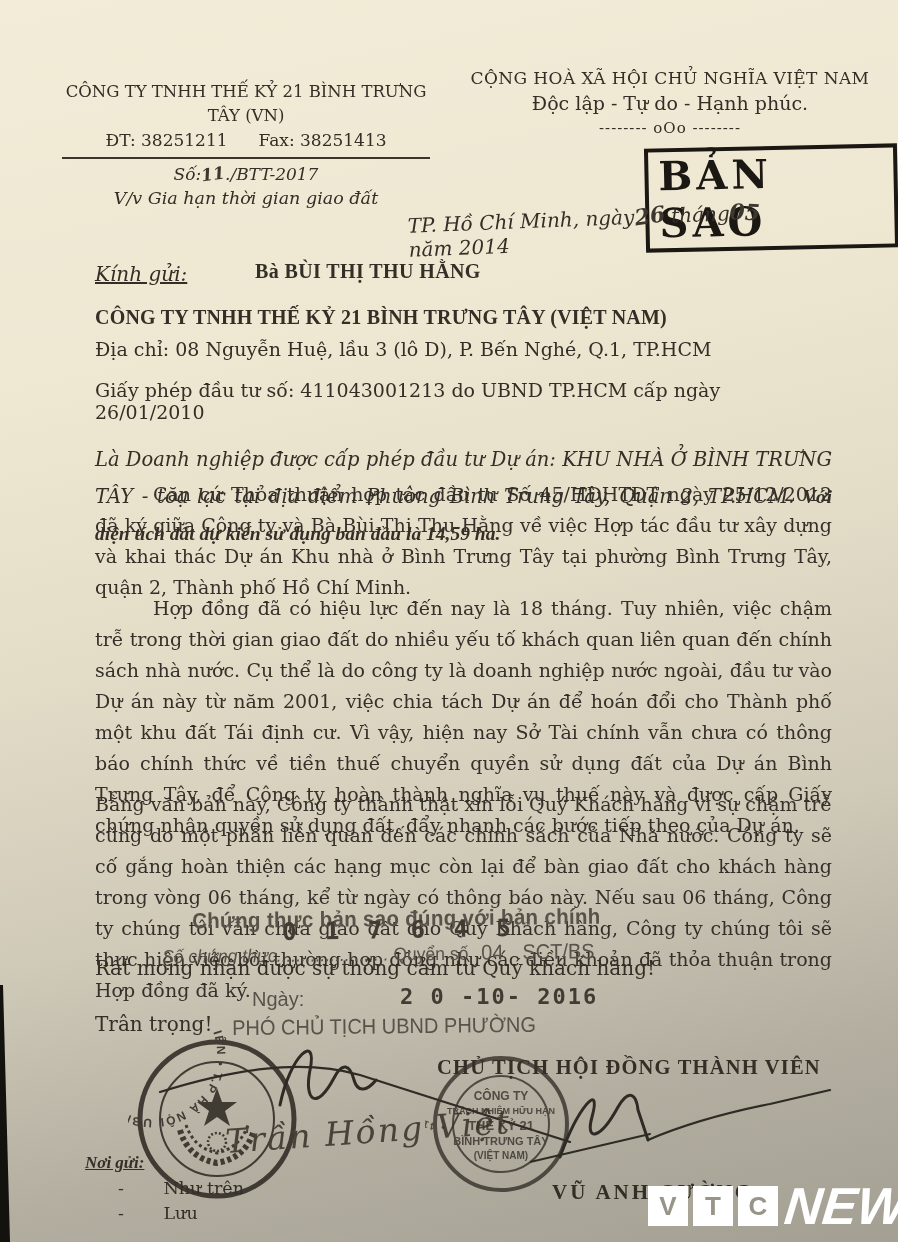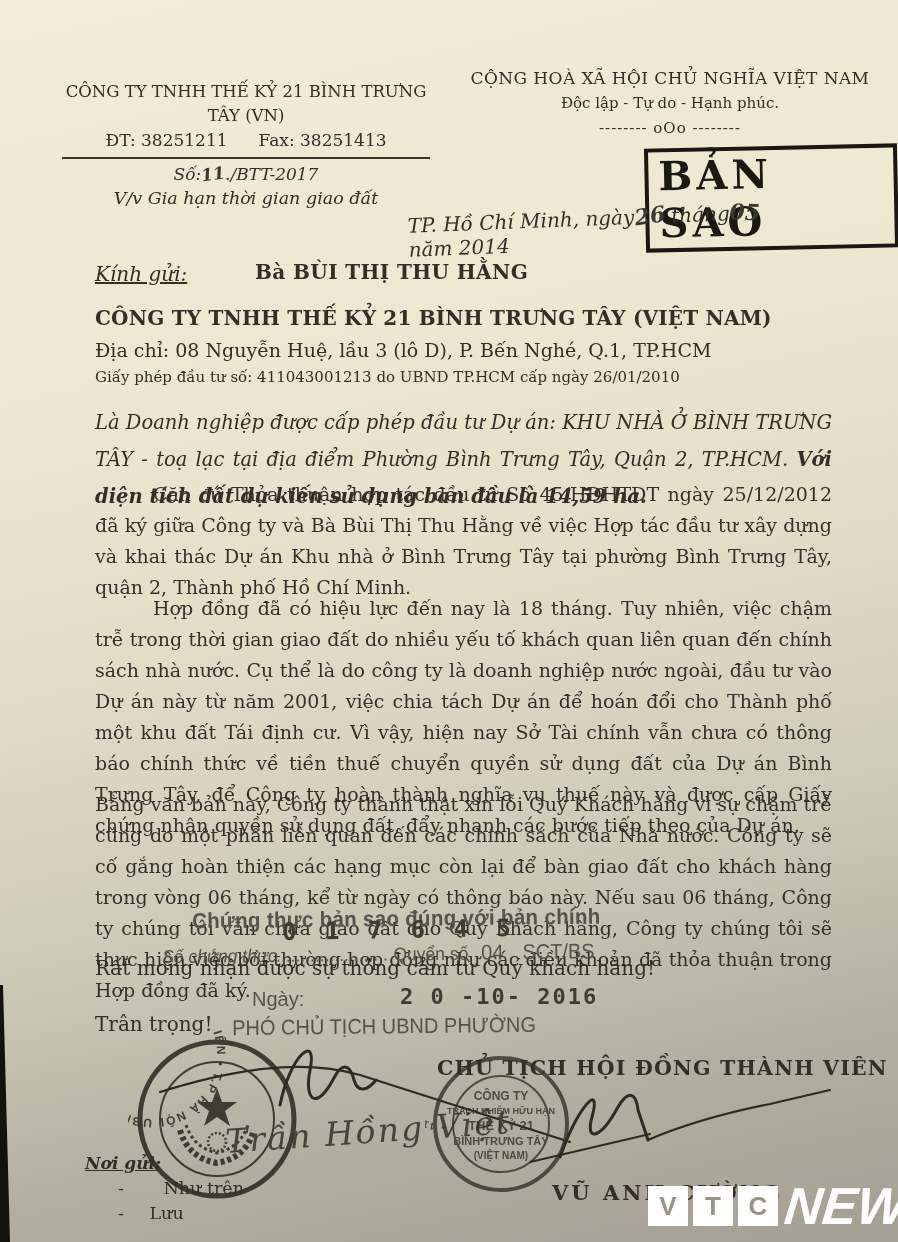--- a/index.html
+++ b/index.html
@@ -4,21 +4,21 @@
 <style>
   html,body{margin:0;padding:0;}
   body{width:898px;height:1242px;overflow:hidden;background:#111;}
   .canvas{position:relative;width:898px;height:1242px;
     font-family:"DejaVu Serif", serif;color:#332e26;
     background:linear-gradient(168deg,#f2ecd8 0%,#eee7d2 28%,#e3dcc7 48%,#cfc9b8 68%,#b3aea0 85%,#a3a093 100%);}
   .abs{position:absolute;}
   .center{text-align:center;}
   .just{text-align:justify;}
   .italic{font-style:italic;}
-  .bold{font-weight:bold;}
+  .bold{font-weight:bold;font-family:Liberation Serif, serif;}
   .body-par{width:737px;font-size:19px;line-height:31px;color:#35302a;}
   .indent{text-indent:58px;}
   .stamp-gray{font-family:"Liberation Sans", sans-serif;color:#57524a;}
   .hand{font-family:"DejaVu Serif", serif;font-style:italic;font-weight:bold;color:#3c372f;display:inline-block;}
   .edge-dark{left:0;top:985px;width:14px;height:257px;background:#14120e;
     clip-path:polygon(0 0,3px 0,10px 100%,0 100%);}
   .hdr-left{left:52px;top:80px;width:388px;font-size:16.5px;line-height:24px;}
   .hdr-left .phones{display:flex;justify-content:center;gap:31px;font-size:17px;}
   .hdr-rule{border:none;border-top:2px solid #3b362c;margin:5px 10px 3px 10px;}
   .hdr-right{left:468px;top:66px;width:404px;font-size:17px;line-height:25px;}
@@ -52,39 +52,39 @@
     </div>
     <hr class="hdr-rule">
     <div class="italic" style="font-size:17px">
       <span>Số:</span><span class="hand" style="transform:rotate(-8deg)">11</span><span>./BTT-2017</span>
     </div>
     <div class="italic" style="font-size:17.5px">V/v Gia hạn thời gian giao đất</div>
   </div>
 
   <div class="abs hdr-right center">
     <div style="letter-spacing:.4px">CỘNG HOÀ XÃ HỘI CHỦ NGHĨA VIỆT NAM</div>
-    <div style="font-size:15px">Độc lập - Tự do - Hạnh phúc.</div>
+    <div style="font-size:19px">Độc lập - Tự do - Hạnh phúc.</div>
     <div style="font-size:15px;letter-spacing:1px">-------- oOo --------</div>
   </div>
 
   <div class="abs ban-sao">BẢN SAO</div>
 
   <div class="abs date-line italic">
     <span>TP. Hồ Chí Minh, ngày</span><span class="hand" style="font-size:22px;transform:rotate(-6deg)">26</span>
     <span>tháng</span><span class="hand" style="font-size:22px;transform:rotate(4deg)">05</span>
     <span>năm 2014</span>
   </div>
 
   <div class="abs italic underline" style="left:95px;top:262px;font-size:20px">Kính gửi:</div>
   <div class="abs bold" style="left:255px;top:260px;font-size:20px;letter-spacing:.4px">Bà BÙI THỊ THU HẰNG</div>
 
   <div class="abs" style="left:95px;top:306px;width:737px">
     <div class="bold" style="font-size:20px;letter-spacing:.2px">CÔNG TY TNHH THẾ KỶ 21 BÌNH TRƯNG TÂY (VIỆT NAM)</div>
     <div style="font-size:19px;margin-top:9px">Địa chỉ: 08 Nguyễn Huệ, lầu 3 (lô D), P. Bến Nghé, Q.1, TP.HCM</div>
-    <div style="font-size:15px;margin-top:7px">Giấy phép đầu tư số: 411043001213 do UBND TP.HCM cấp ngày 26/01/2010</div>
+    <div style="font-size:19px;margin-top:19px">Giấy phép đầu tư số: 411043001213 do UBND TP.HCM cấp ngày 26/01/2010</div>
     <div class="italic just" style="font-size:19.5px;line-height:37px;margin-top:18px">
       <span>Là Doanh nghiệp được cấp phép đầu tư Dự án: KHU NHÀ Ở BÌNH TRƯNG TÂY - toạ lạc tại địa điểm Phường Bình Trưng Tây, Quận 2, TP.HCM. </span><span class="bold">Với diện tích đất dự kiến sử dụng ban đầu là  14,59 ha.</span>
     </div>
   </div>
 
   <div class="abs body-par just indent" style="left:95px;top:479px">Căn cứ Thỏa thuận hợp tác đầu tư Số 45/HĐHTĐT ngày 25/12/2012 đã ký giữa Công ty và Bà Bùi Thị Thu Hằng về việc Hợp tác đầu tư xây dựng và khai thác Dự án Khu nhà ở Bình Trưng Tây tại phường Bình Trưng Tây, quận 2, Thành phố Hồ Chí Minh.</div>
   <div class="abs body-par just indent" style="left:95px;top:593px">Hợp đồng đã có hiệu lực đến nay là 18 tháng. Tuy nhiên, việc chậm trễ trong thời gian giao đất do nhiều yếu tố khách quan liên quan đến chính sách nhà nước. Cụ thể là do công ty là doanh nghiệp nước ngoài, đầu tư vào Dự án này từ năm 2001, việc chia tách Dự án để hoán đổi cho Thành phố một khu đất Tái định cư. Vì vậy, hiện nay Sở Tài chính vẫn chưa có thông báo chính thức về tiền thuế chuyển quyền sử dụng đất của Dự án Bình Trưng Tây, để Công ty hoàn thành nghĩa vụ thuế này và được cấp Giấy chứng nhận quyền sử dụng đất, đẩy nhanh các bước tiếp theo của Dự án.</div>
   <div class="abs body-par just" style="left:95px;top:789px">Bằng văn bản này, Công ty thành thật xin lỗi Quý Khách hàng vì sự chậm trễ cũng do một phần liên quan đến các chính sách của Nhà nước. Công ty sẽ cố gắng hoàn thiện các hạng mục còn lại để bàn giao đất cho khách hàng trong vòng 06 tháng, kể từ ngày có thông báo này. Nếu sau 06 tháng, Công ty chúng tôi vẫn chưa giao đất cho Quý Khách hàng, Công  ty chúng tôi sẽ thực hiện việc bồi thường hợp đồng như các điều khoản đã thỏa thuận trong Hợp đồng đã ký.</div>
 
   <div class="abs stamp-gray bold cert" style="left:192px;top:908px;font-size:20.5px;letter-spacing:.3px">Chứng thực bản sao đúng với bản chính</div>
@@ -125,21 +125,21 @@
   </svg>
   <div class="abs script" style="left:225px;top:1112px;font-size:33px;transform:rotate(-4deg);letter-spacing:2px">Trần Hồng Việt</div>
 
   <div class="abs italic bold underline" style="left:85px;top:1153px;font-size:17px">Nơi gửi:</div>
   <div class="abs" style="left:118px;top:1178px;font-size:17.5px">
     <span>-</span>
     <span style="margin-left:34px">Như trên</span>
   </div>
   <div class="abs" style="left:118px;top:1203px;font-size:17.5px">
     <span>-</span>
-    <span style="margin-left:20px">Lưu</span>
+    <span style="margin-left:34px">Lưu</span>
   </div>
 
   <div class="abs bold" style="left:437px;top:1056px;font-size:20.5px;letter-spacing:1.2px">CHỦ TỊCH HỘI ĐỒNG THÀNH VIÊN</div>
 
   <svg class="abs" style="left:425px;top:1048px;opacity:.8" width="152" height="152" viewBox="0 0 152 152">
     <defs>
       <path id="ringR" d="M 20,76 a 56,56 0 1 1 0.1,0"></path>
     </defs>
     <circle cx="76" cy="76" r="66" fill="none" stroke="#35302a" stroke-width="4"></circle>
     <circle cx="76" cy="76" r="48" fill="none" stroke="#35302a" stroke-width="2"></circle>

